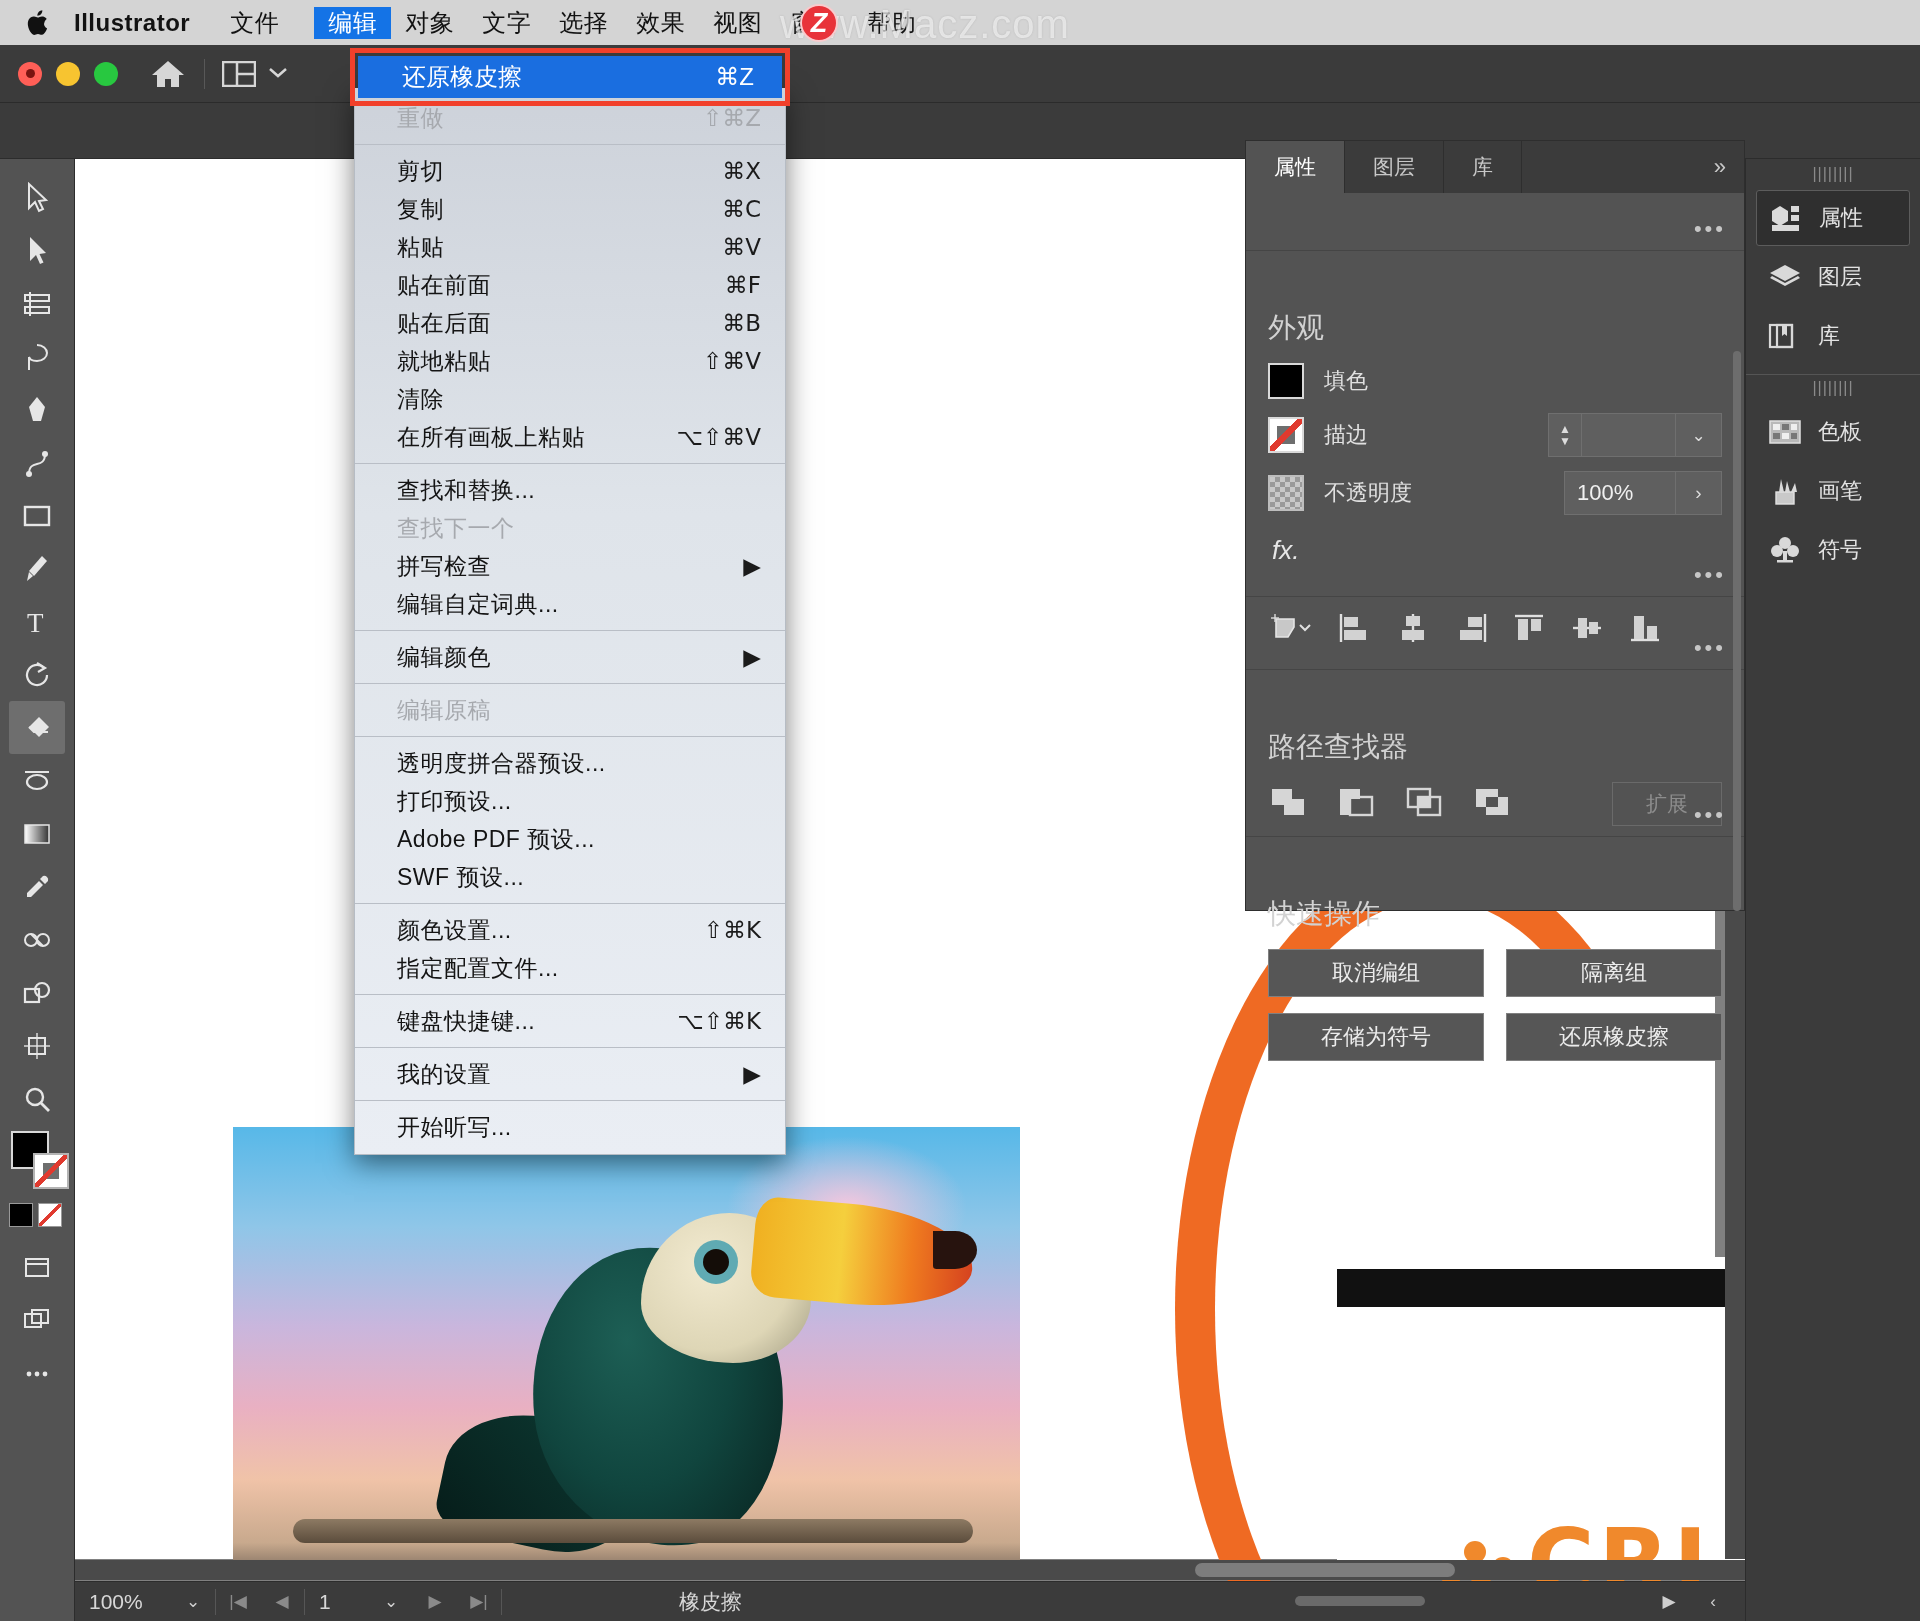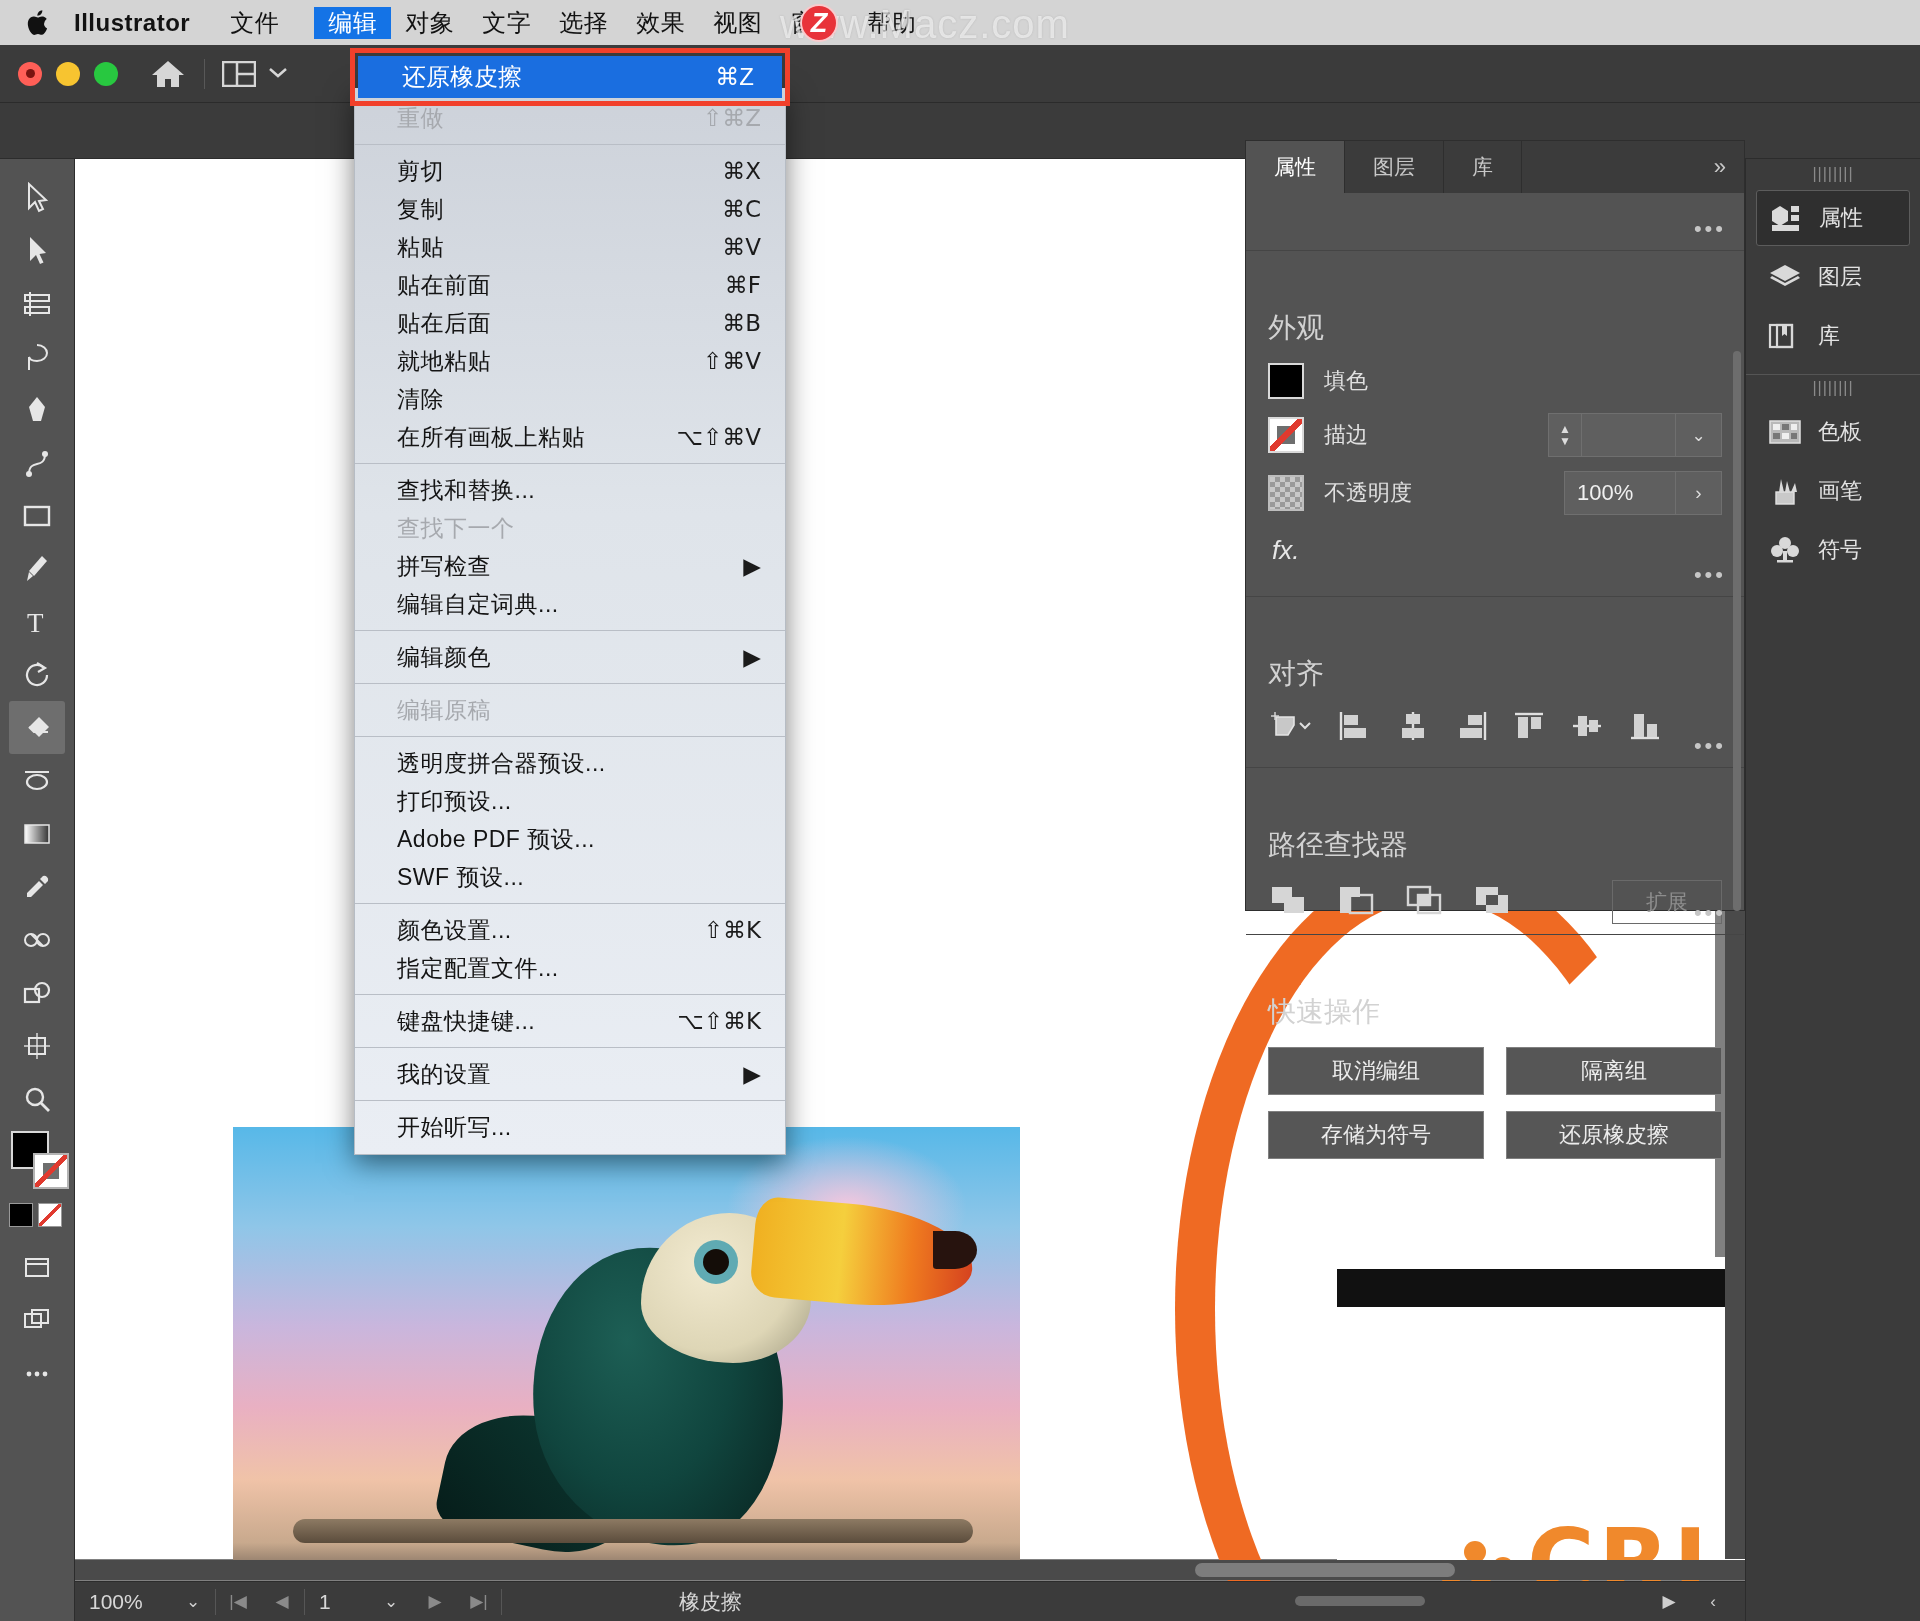--- a/index.html
+++ b/index.html
@@ -583,21 +583,20 @@
         <span class="opac-field">
           <span class="ofield">100%</span>
           <span class="oarrow">›</span>
         </span>
       </div>
       <div class="fxrow">fx.</div>
       <span class="dots3">•••</span>
     </div>
 
     <div class="psec">
-      <div class="psec-title">对齐</div>
       <div class="iconrow">
         <span>
           <svg width="46" height="34" viewBox="0 0 46 34">
               <path fill="#c8c8c8" stroke="#e4e4e4" stroke-width="1.6" d="M8 8h18v8l-6 10H8z"></path>
               <polyline points="32,14 37,19 42,14" fill="none" stroke="#e0e0e0" stroke-width="2"></polyline>
               <line x1="3" y1="7" x2="11" y2="7" stroke="#dcdcdc" stroke-width="1.4"></line>
               <line x1="7" y1="3" x2="7" y2="11" stroke="#dcdcdc" stroke-width="1.4"></line>
             </svg>
         </span>
         <span>

